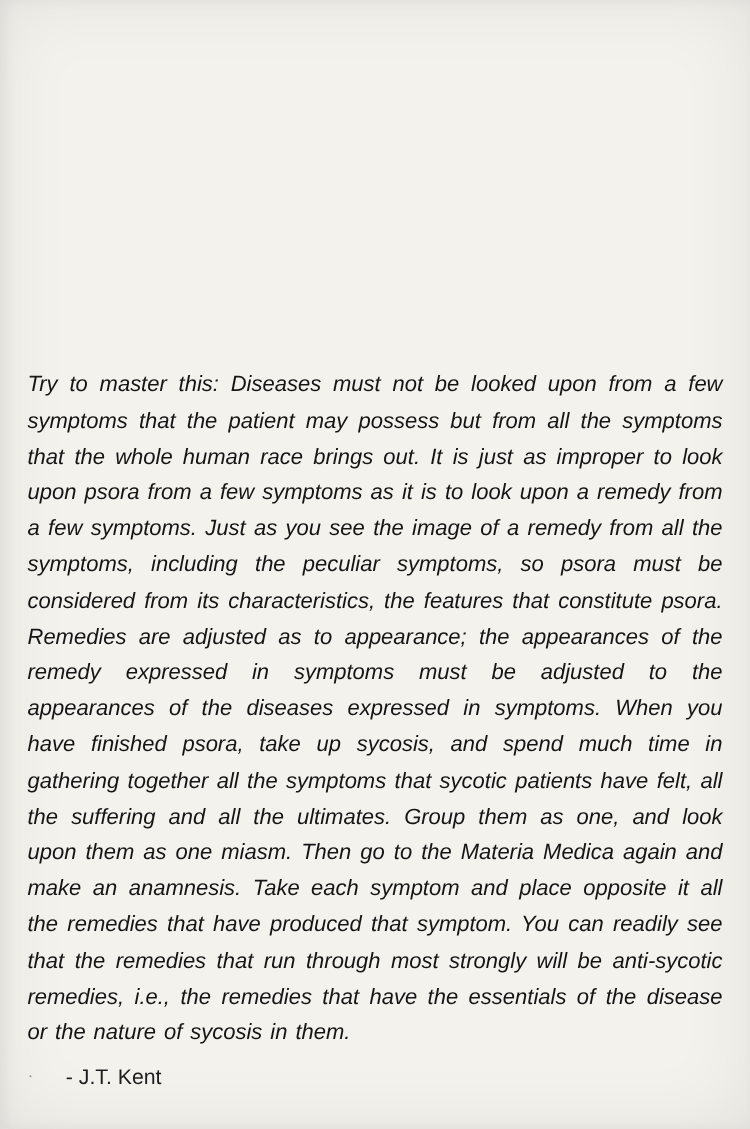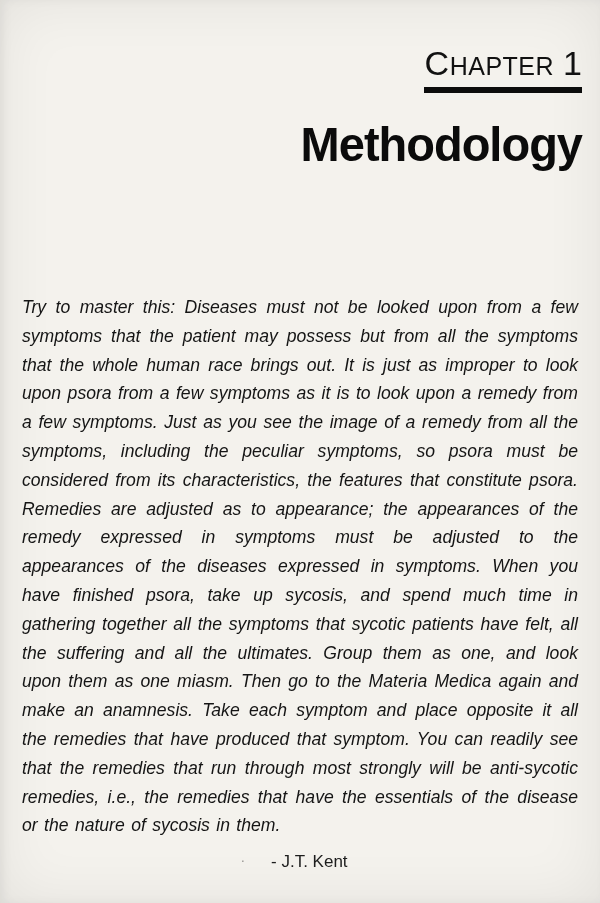--- a/index.html
+++ b/index.html
@@ -77,46 +77,39 @@
     font-style: italic;
     font-size: 17.6px;
     line-height: 28.8px;
     text-align: justify;
     color: #151515;
     word-spacing: 1.5px;
   }
   .attribution-row {
     margin-top: 12px;
     padding-right: 12px;
-    text-align: center;
+    text-align: left;
     font-family: "Liberation Sans", sans-serif;
     font-size: 17px;
     color: #1d1d1d;
     white-space: nowrap;
   }
   .stray-mark {
     display: inline-block;
     margin-right: 26px;
     opacity: 0.45;
     font-size: 14px;
     vertical-align: 2px;
   }
 </style>
 </head>
 <body>
 
 <div class="page">
 
-  <header class="chapter-header">
-    <div class="chapter-line">
-      <span class="chapter-initial">C</span><span class="chapter-rest">HAPTER</span><span class="chapter-number">1</span>
-    </div>
-    <div class="chapter-rule"></div>
-    <h1 class="title">Methodology</h1>
-  </header>
 
   <main class="body-block">
     <p class="quote">Try to master this: Diseases must not be looked upon from a few symptoms that the patient may possess but from all the symptoms that the whole human race brings out. It is just as improper to look upon psora from a few symptoms as it is to look upon a remedy from a few symptoms. Just as you see the image of a remedy from all the symptoms, including the peculiar symptoms, so psora must be considered from its characteristics, the features that constitute psora. Remedies are adjusted as to appearance; the appearances of the remedy expressed in symptoms must be adjusted to the appearances of the diseases expressed in symptoms. When you have finished psora, take up sycosis, and spend much time in gathering together all the symptoms that sycotic patients have felt, all the suffering and all the ultimates. Group them as one, and look upon them as one miasm. Then go to the Materia Medica again and make an anamnesis. Take each symptom and place opposite it all the remedies that have produced that symptom. You can readily see that the remedies that run through most strongly will be anti-sycotic remedies, i.e., the remedies that have the essentials of the disease or the nature of sycosis in them.</p>
     <div class="attribution-row">
       <span class="stray-mark">·</span><span>- J.T. Kent</span>
     </div>
   </main>
 
 </div>
 

